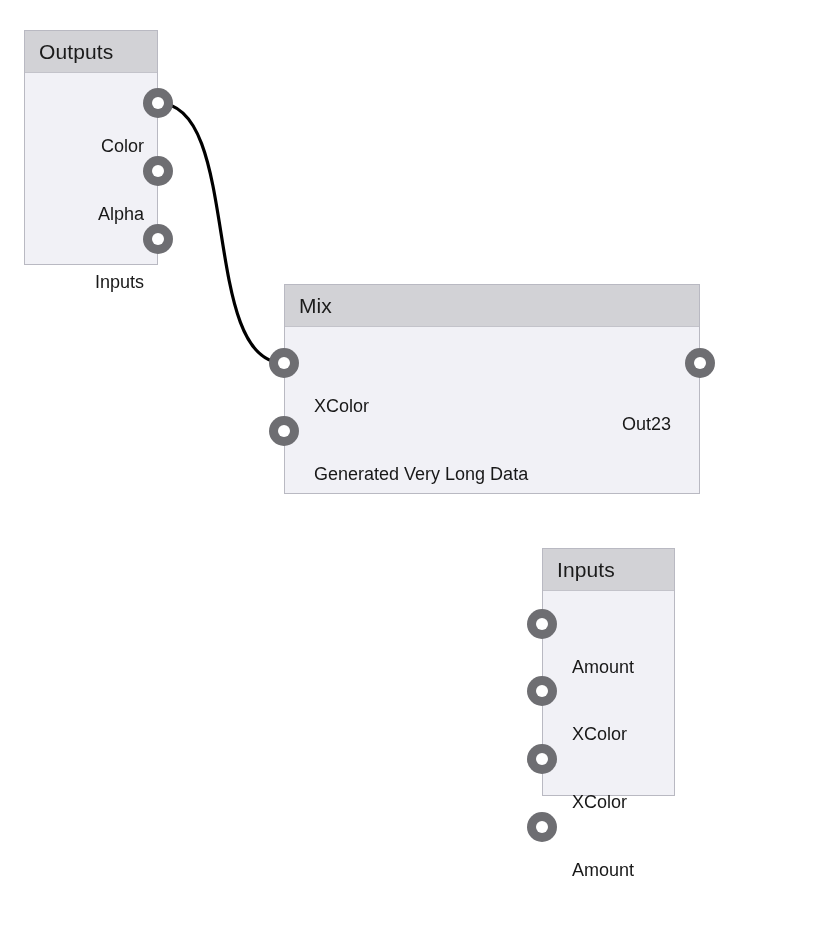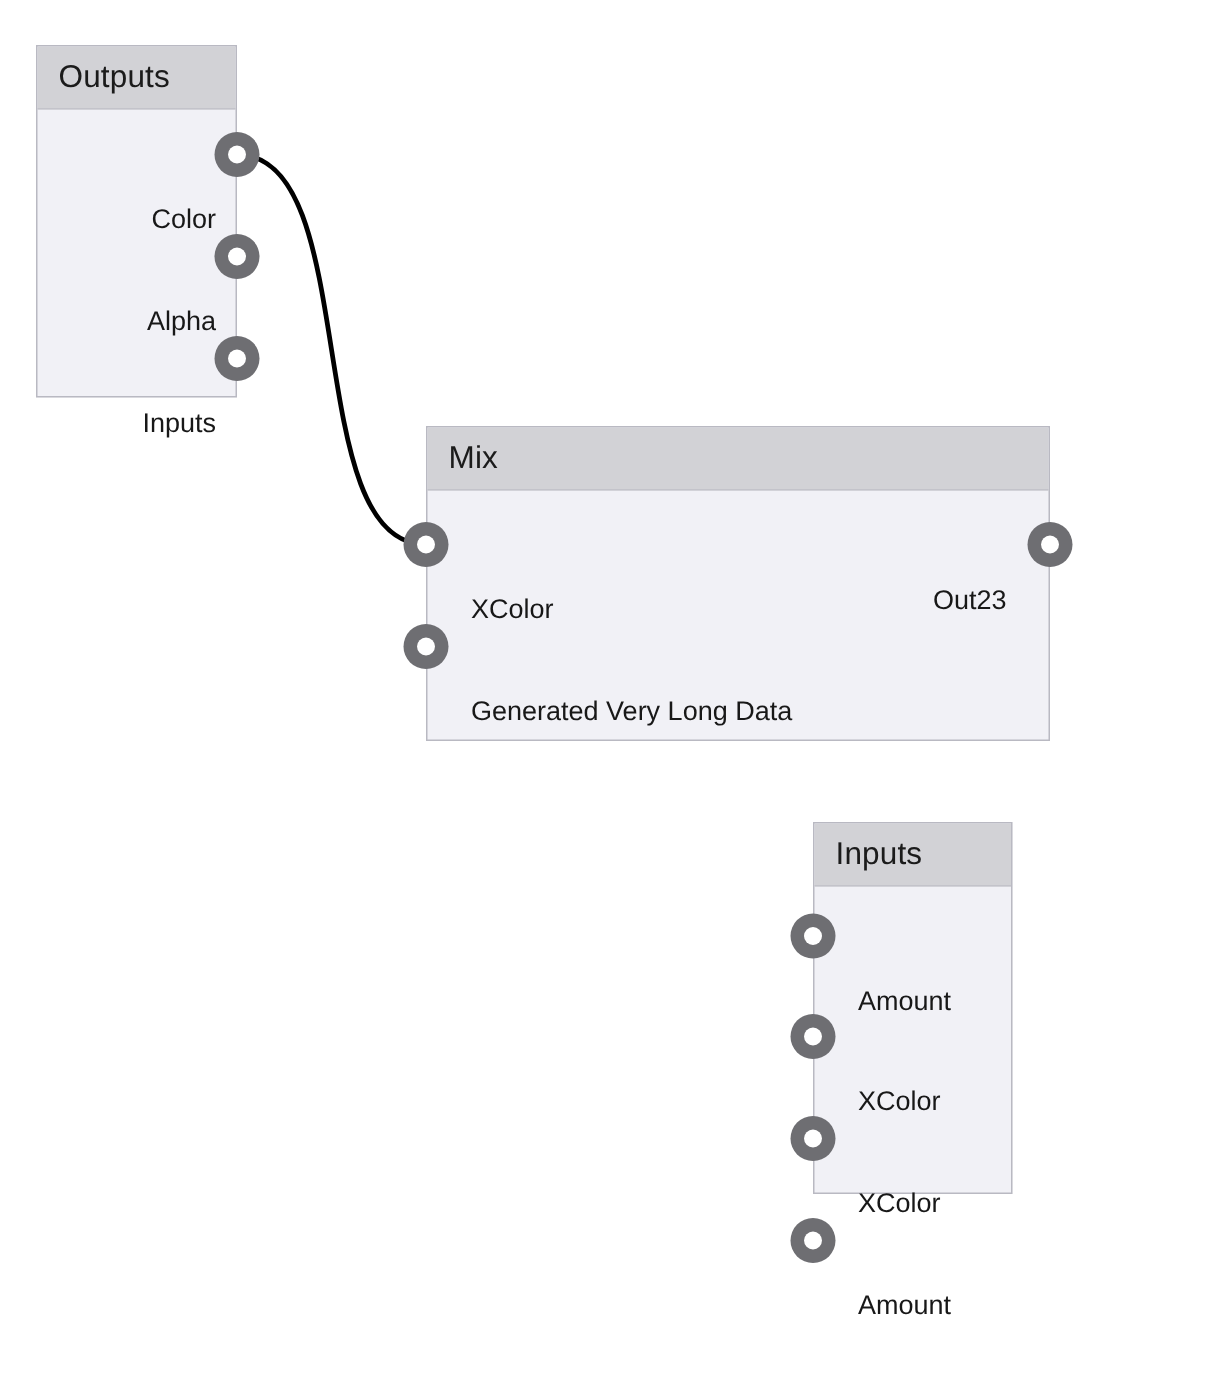--- a/index.html
+++ b/index.html
@@ -138,21 +138,21 @@
   <div class="socket" style="left:143px; top:224px;"></div>
 
   <div class="node" id="node-mix" style="left:284px; top:284px; width:416px; height:210px;">
     <div class="node-header">
       <span class="node-title">Mix</span>
     </div>
     <div class="node-body">
       <div class="row in" style="top:66px;">
         <span class="row-label">XColor</span>
       </div>
-      <div class="row in-right" style="top:60px;">
+      <div class="row in-right" style="top:84px;">
         <span class="row-label">Out23</span>
       </div>
       <div class="row in" style="top:134px;">
         <span class="row-label">Generated Very Long Data</span>
       </div>
     </div>
   </div>
 
   <div class="socket" style="left:269px; top:348px;"></div>
   <div class="socket" style="left:269px; top:416px;"></div>

